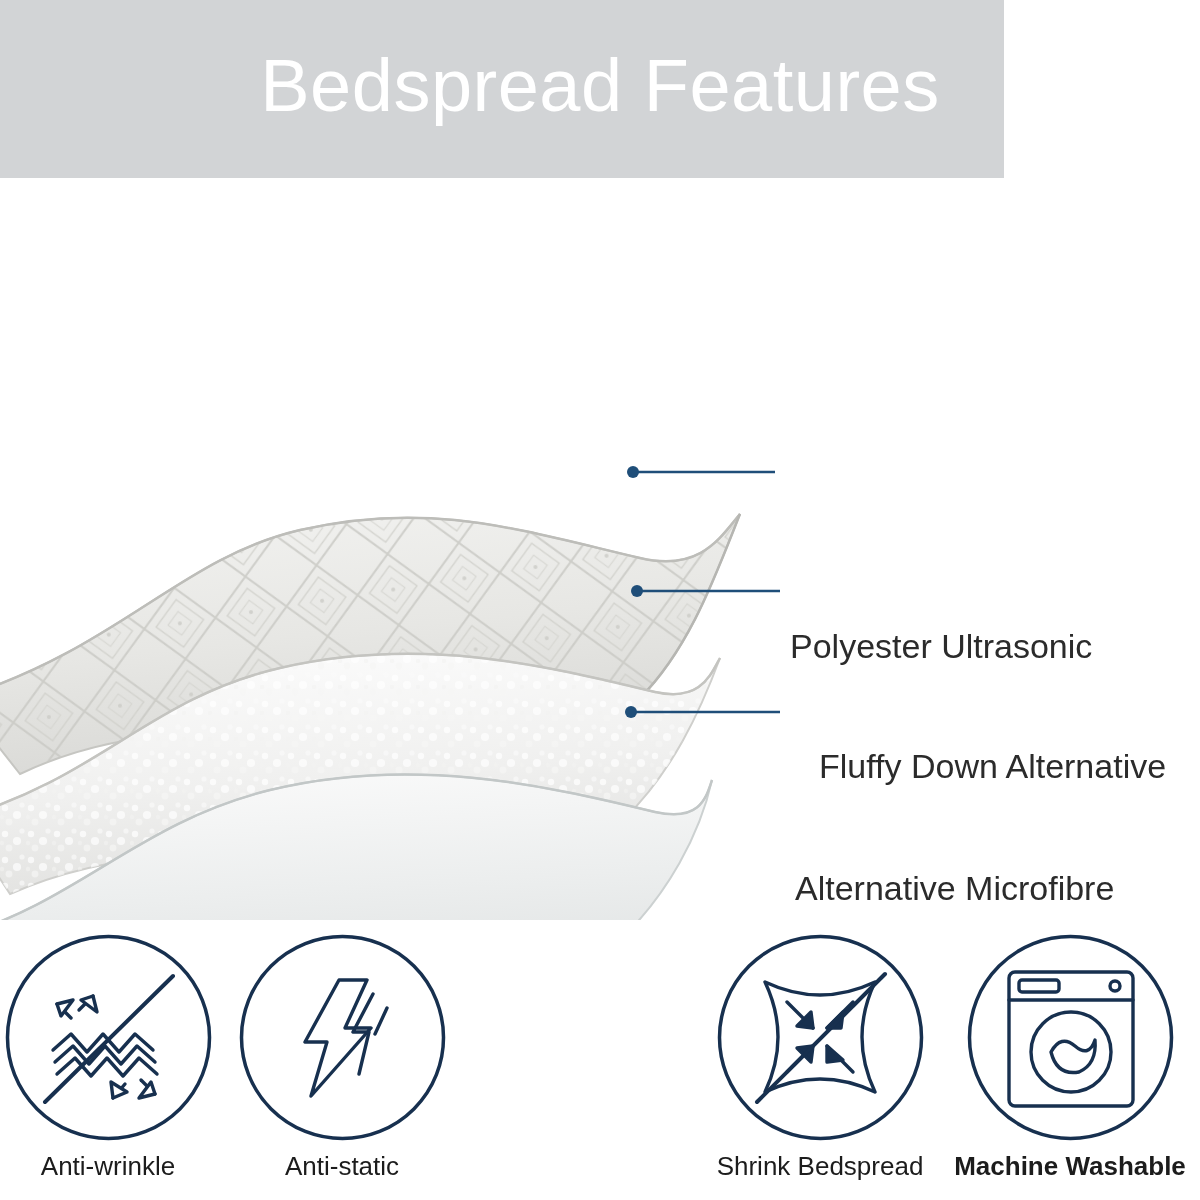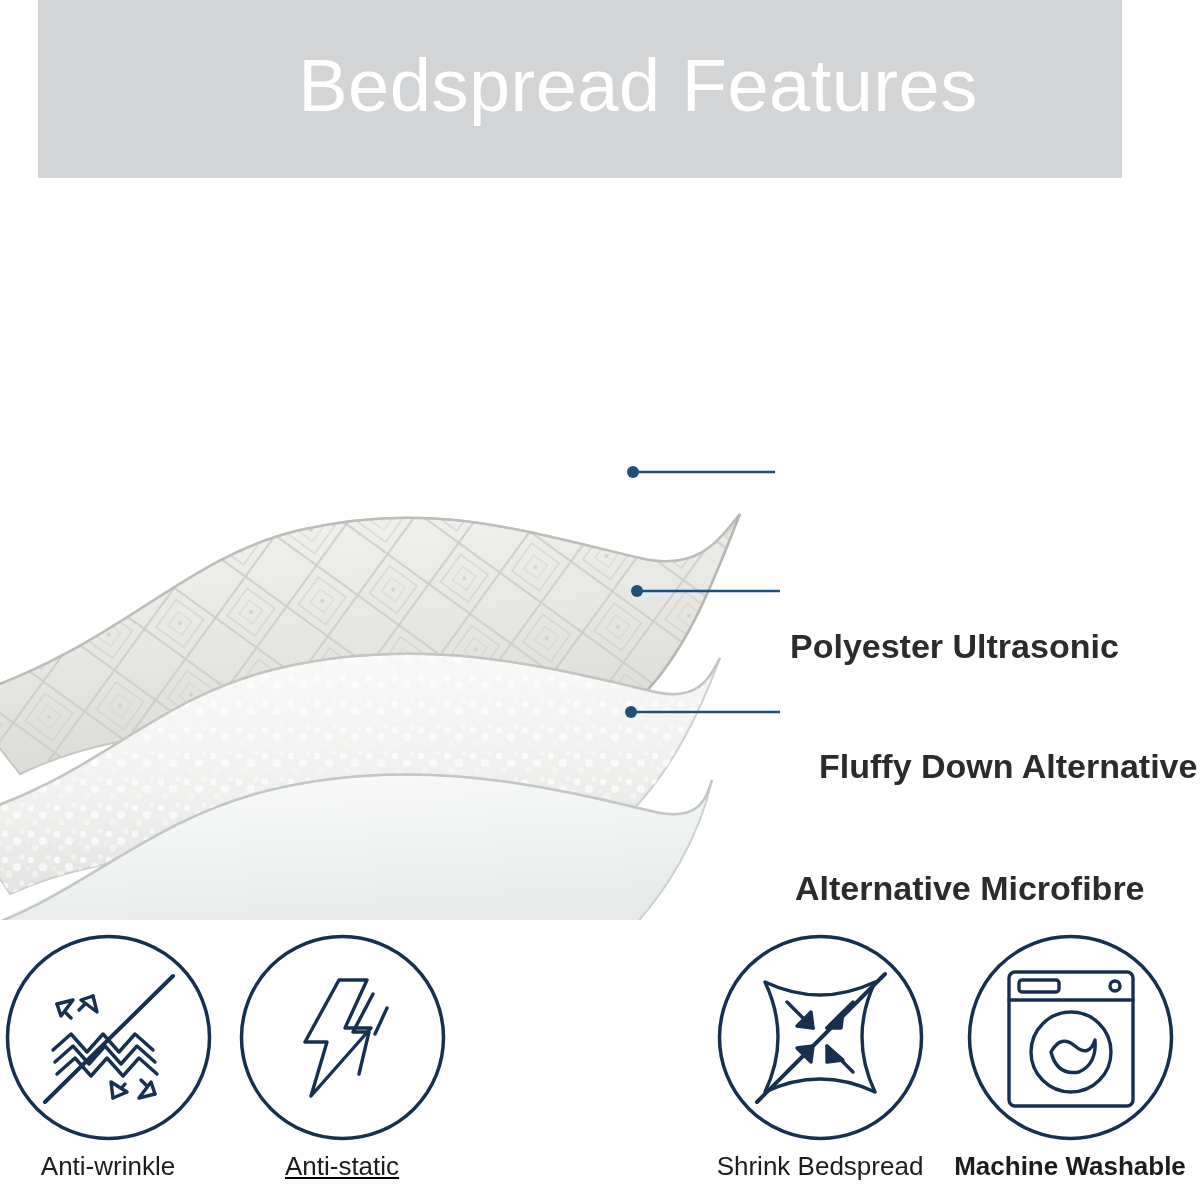--- a/index.html
+++ b/index.html
@@ -19,24 +19,23 @@
     height: 1200px;
     background: #ffffff;
     overflow: hidden;
   }
 
   
   .header-band {
     position: absolute;
     left: 0;
     top: 0;
-    width: 1084px;
+    width: 1004px;
     height: 178px;
     background: #d2d4d6;
-    margin-left: 38px;
   }
   .header-title {
     position: absolute;
     left: 0;
     top: 38px;
     width: 1200px;
     text-align: center;
     font-size: 74px;
     line-height: 96px;
     font-weight: 400;
@@ -60,21 +59,20 @@
     top: 0;
   }
 
   
   .callout {
     position: absolute;
     font-size: 34px;
     line-height: 40px;
     color: #2b2b2b;
     white-space: nowrap;
-    font-weight: bold;
   }
   .callout.c1 { left: 790px; top: 448px; }
   .callout.c2 { left: 819px; top: 568px; text-align: center; }
   .callout.c3 { left: 795px; top: 690px; }
 
   
   .features {
     position: absolute;
     left: 0;
     top: 930px;
@@ -96,21 +94,21 @@
   }
   .feature svg { display: block; }
   .feature .flabel {
     margin-top: 6px;
     font-size: 26px;
     line-height: 30px;
     color: #1c1c1c;
     white-space: nowrap;
   }
   .f0 { left: -12px; }
-  .f1 { left: 222px; text-decoration: underline; }
+  .f1 { left: 222px; }
   .f2 { left: 461px; }
   .f3 { left: 700px; }
   .f4 { left: 950px; font-weight: bold; }
 </style>
 </head>
 <body>
 
 <div class="page">
 
   <div class="header-band">

